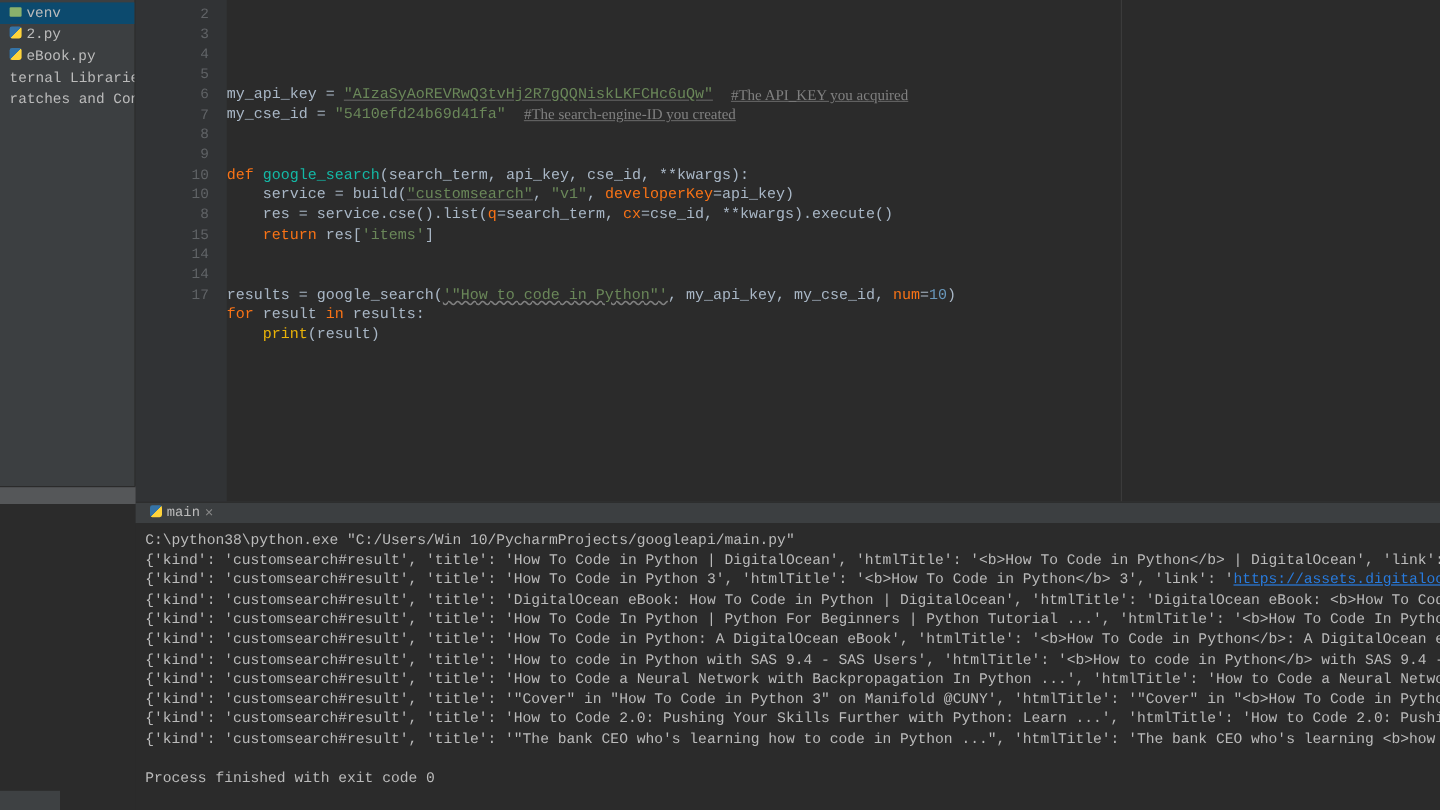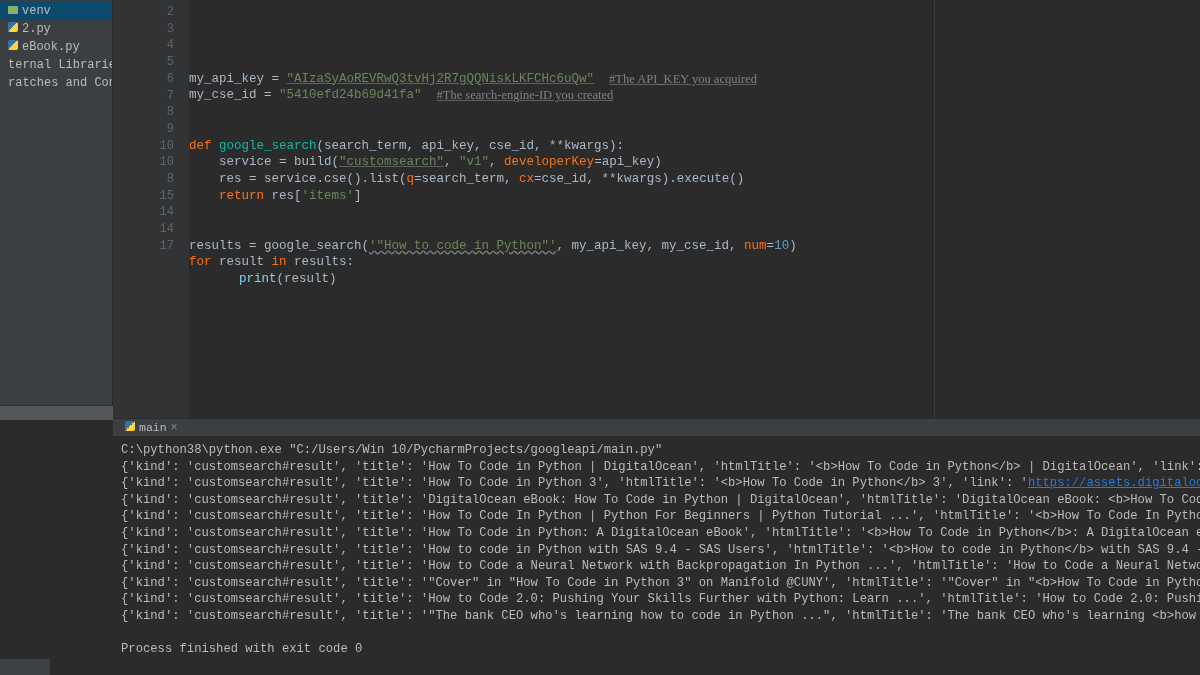--- a/index.html
+++ b/index.html
@@ -69,21 +69,21 @@
 .right-margin {
   position:absolute; top:0; left:745px; width:1px; height:100%;
   background:#3b3b3b;
 }
 .kw { color:#f97316; }
 .str { color:#6a8759; }
 .cmt { color:#808080;font-family:Liberation Serif, serif; }
 .fn { color:#14b8a6; }
 .num { color:#6897bb; }
 .param { color:#f97316; }
-.builtin { color:#7dd3fc;margin-left:20px; }
+.builtin { color:#eab308; }
 .underline { text-decoration:underline; text-decoration-color:#606060; }
 .wavy { text-decoration:underline wavy #808080; }
 .console-tab-bar {
   height:18px;
   background:#3c3f41;
   display:flex;
   align-items:center;
   padding-left:6px;
   font-size:11.5px;
   color:#bbbbbb;

